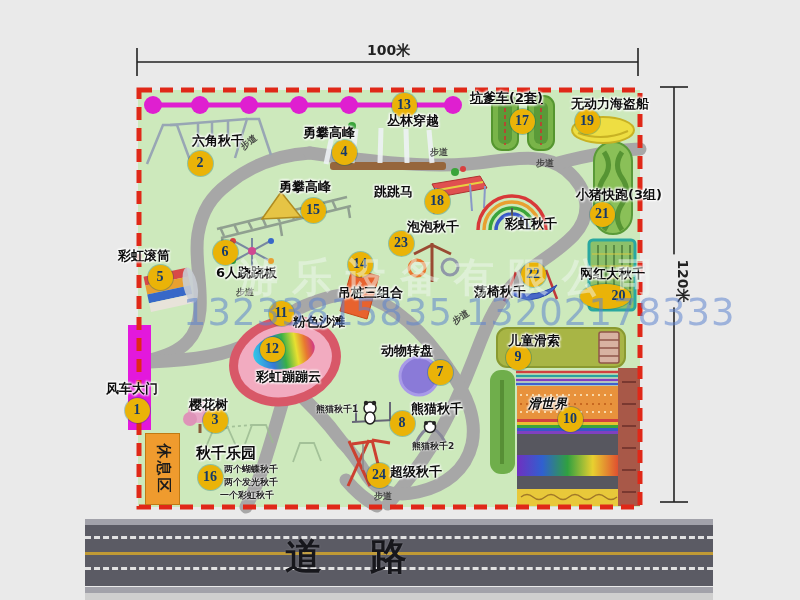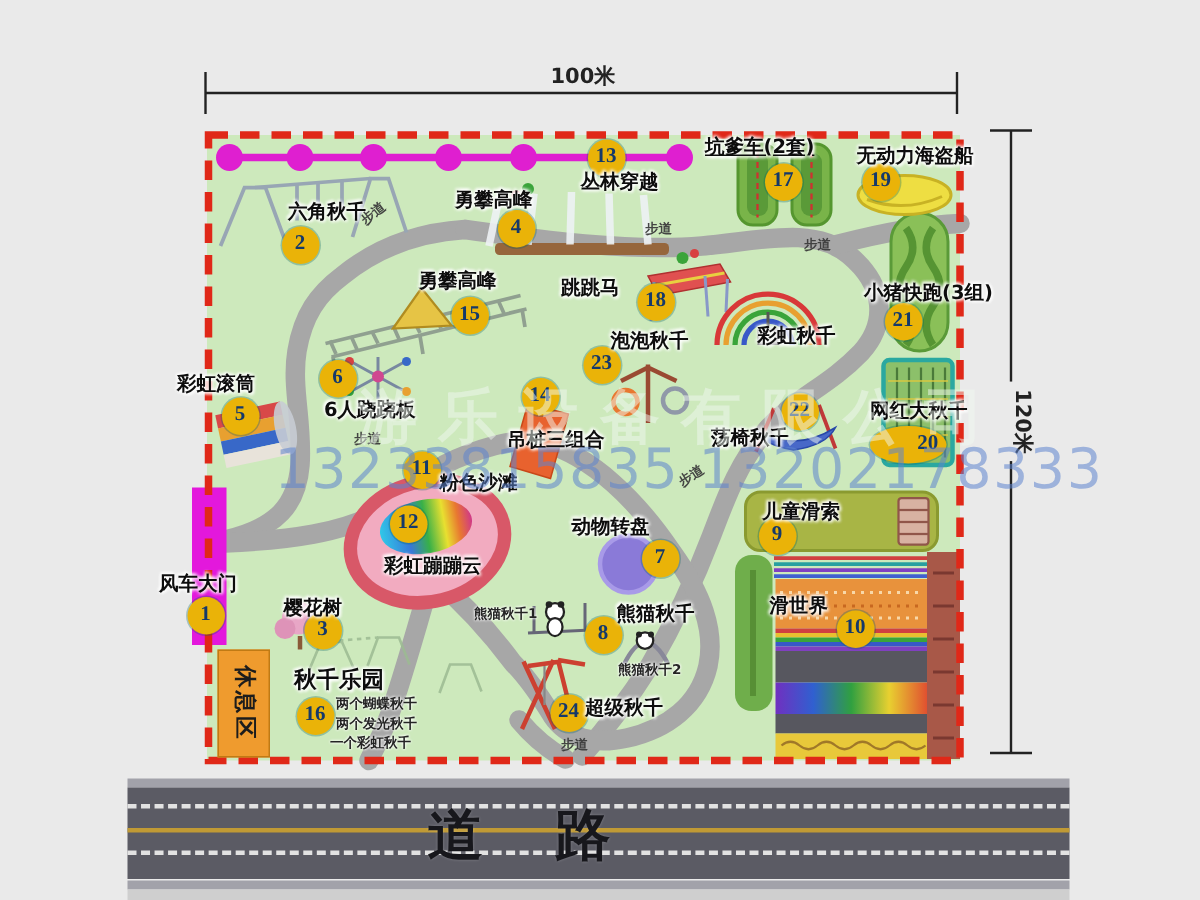--- a/index.html
+++ b/index.html
@@ -359,21 +359,21 @@
       <div class="map-label" style="left: 505px; top: 215px;">彩虹秋千</div>
       <div class="map-label" style="left: 407px; top: 218px;">泡泡秋千</div>
       <div class="map-label" style="left: 338px; top: 284px;">吊桩三组合</div>
       <div class="map-label" style="left: 474px; top: 283px;">荡椅秋千</div>
       <div class="map-label" style="left: 580px; top: 265px;">网红大秋千</div>
       <div class="map-label" style="left: 293px; top: 313px;">粉色沙滩</div>
       <div class="map-label" style="left: 256px; top: 368px;">彩虹蹦蹦云</div>
       <div class="map-label" style="left: 381px; top: 342px;">动物转盘</div>
       <div class="map-label" style="left: 411px; top: 400px;">熊猫秋千</div>
       <div class="map-label" style="left: 508px; top: 332px;">儿童滑索</div>
-      <div class="map-label" style="left: 513px; top: 395px;">滑世界</div>
+      <div class="map-label" style="left: 528px; top: 395px; font-style: italic;">滑世界</div>
       <div class="map-label" style="left: 390px; top: 463px;">超级秋千</div>
       <div class="map-label" style="left: 196px; top: 444px; font-size: 15px;">秋千乐园</div>
       <div class="sub-label" style="left: 224px; top: 463px;">两个蝴蝶秋千</div>
       <div class="sub-label" style="left: 224px; top: 476px;">两个发光秋千</div>
       <div class="sub-label" style="left: 220px; top: 489px;">一个彩虹秋千</div>
       <div class="sub-label" style="left: 316px; top: 403px;">熊猫秋千1</div>
       <div class="sub-label" style="left: 412px; top: 440px;">熊猫秋千2</div>
       <div class="walk-label" style="left: 240px; top: 136px; transform: rotate(-38deg);">步道</div>
       <div class="walk-label" style="left: 430px; top: 146px;">步道</div>
       <div class="walk-label" style="left: 536px; top: 157px;">步道</div>

